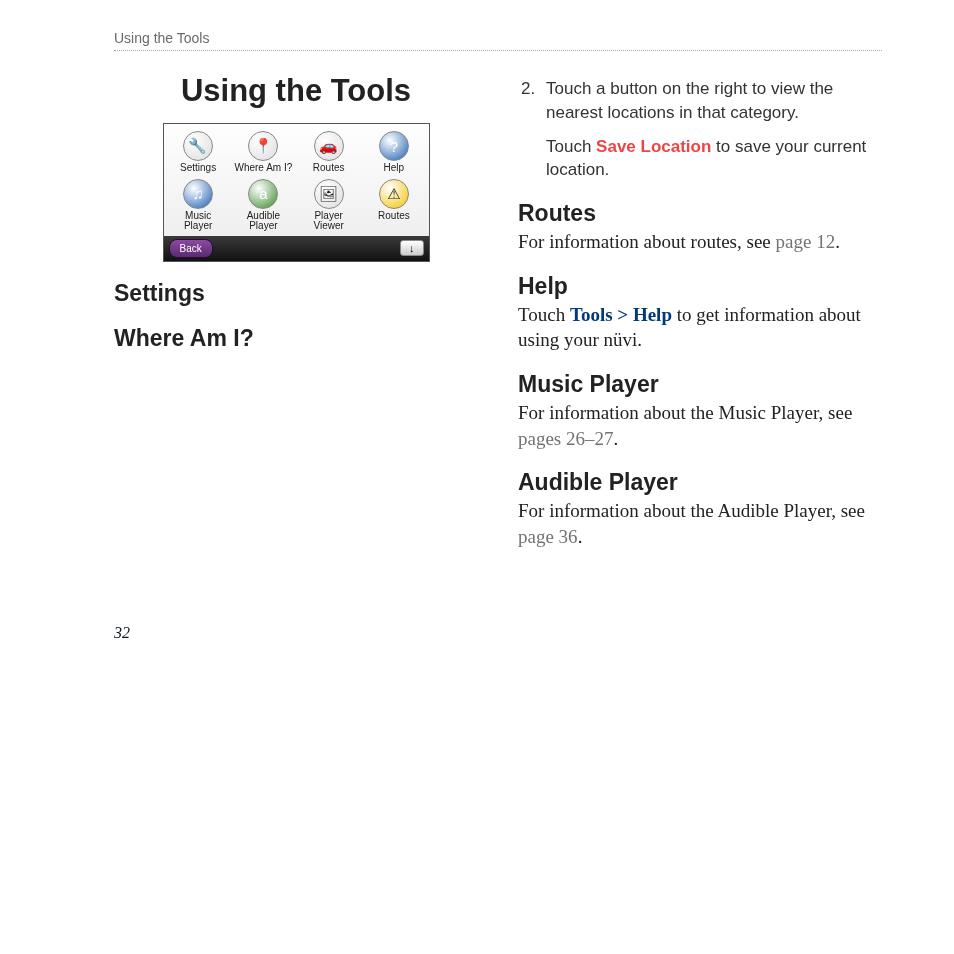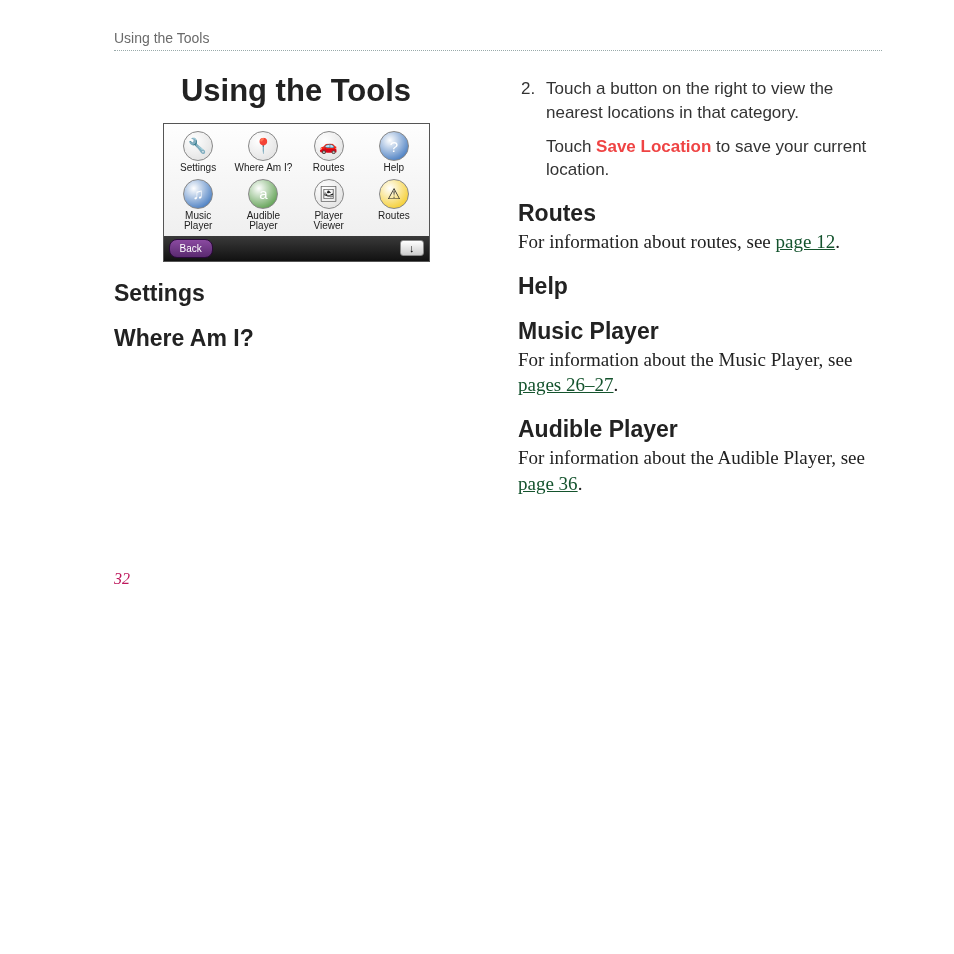--- a/index.html
+++ b/index.html
@@ -43,22 +43,21 @@
   p.body {
     font-size: 19px;
     line-height: 1.35;
     margin: 0 0 14px 0;
   }
   .bold-link {
     color: #003a7a;
     font-weight: bold;
   }
   .link {
-    color: #14532d;
-    text-decoration: underline;
+    color: #737373;
   }
   h2.section {
     font-family: Arial, Helvetica, sans-serif;
     font-weight: bold;
     font-size: 23px;
     margin: 18px 0 2px 0;
     color: #222;
   }
   ol.steps {
     font-family: Arial, Helvetica, sans-serif;
@@ -137,21 +136,21 @@
     padding: 1px 8px;
     border-radius: 3px;
     border: 1px solid #888;
   }
   
   .footer {
     margin-top: 60px;
     display: flex;
     justify-content: space-between;
     font-style: italic;
-    color: #be185d;
+    color: #0f172a;
     font-family: "Times New Roman", serif;
     font-size: 16px;
   }
 </style>
 </head>
 <body>
 
 <div class="page">
   <div class="running-header">Using the Tools</div>
 
@@ -219,20 +218,23 @@
           </span>
         </li>
       </ol>
 
       <h2 class="section">Routes</h2>
       <p class="body">
         <span>For information about routes, see </span><span class="link">page 12</span><span>.</span>
       </p>
 
       <h2 class="section">Help</h2>
+      <p class="body">
+        <span>Touch </span><span class="bold-link">Tools &gt; Help</span><span> to get information about using your nüvi.</span>
+      </p>
 
       <h2 class="section">Music Player</h2>
       <p class="body">
         <span>For information about the Music Player, see </span><span class="link">pages 26–27</span><span>.</span>
       </p>
 
       <h2 class="section">Audible Player</h2>
       <p class="body">
         <span>For information about the Audible Player, see </span><span class="link">page 36</span><span>.</span>
       </p>

